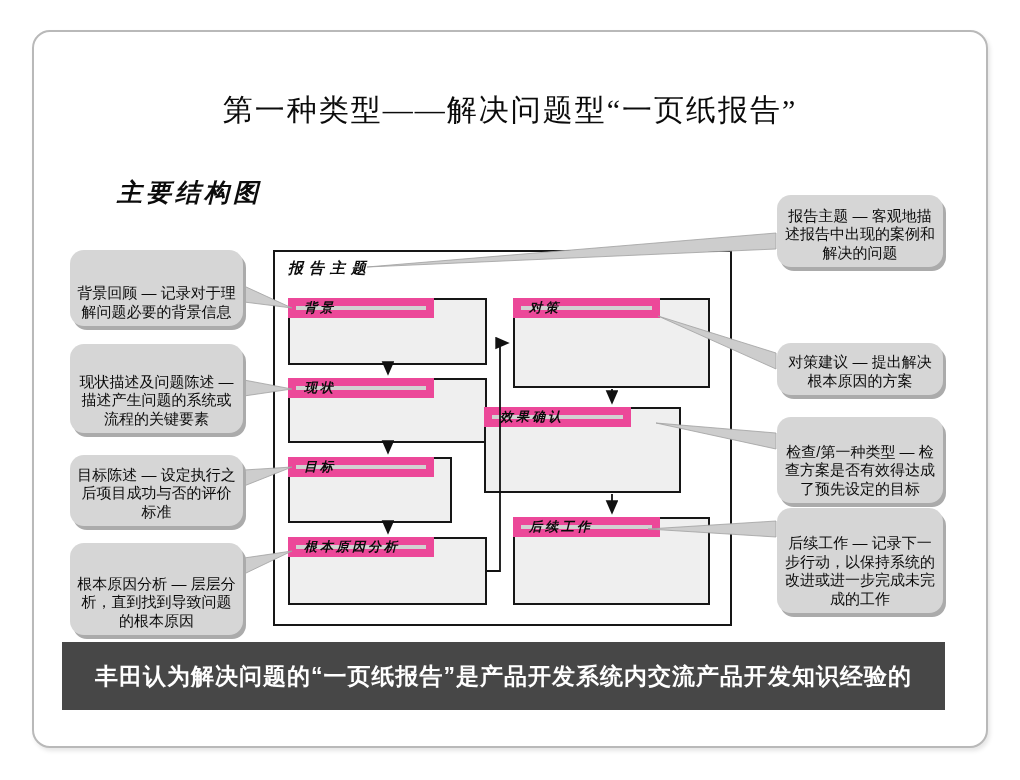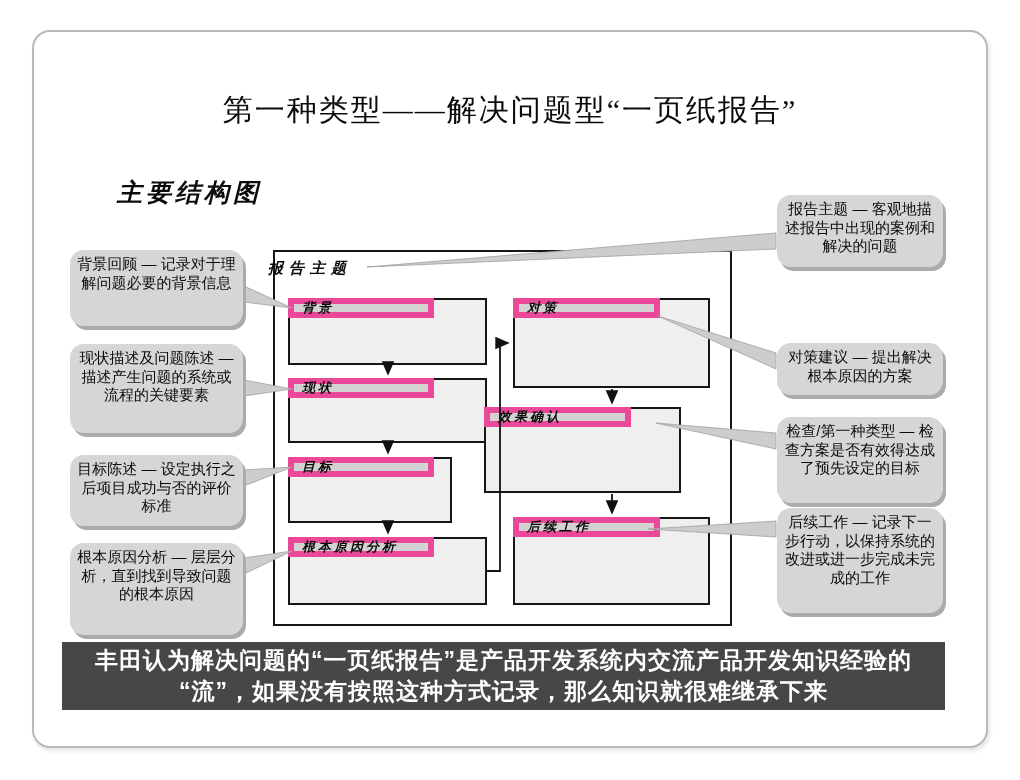--- a/index.html
+++ b/index.html
@@ -9,33 +9,33 @@
          border:2px solid #b9b9b9;border-radius:18px;background:#fff;
          box-shadow:2px 3px 4px rgba(0,0,0,0.10);}
   .title{position:absolute;left:0;right:0;top:90px;text-align:center;
          font-family:"Liberation Serif",serif;font-weight:normal;font-size:30px;
          letter-spacing:2px;color:#0b0b0b;}
   .subtitle{position:absolute;left:117px;top:176px;
          font-family:"Liberation Serif",serif;font-weight:bold;font-style:italic;
          font-size:25px;letter-spacing:4px;color:#0b0b0b;}
   .main-box{position:absolute;left:273px;top:250px;width:455px;height:372px;
          border:2px solid #161616;background:#ffffff;}
-  .main-box-label{position:absolute;left:268px;top:259px;
+  .main-box-label{position:absolute;left:288px;top:259px;
          font-family:Liberation Sans, sans-serif;font-weight:bold;font-style:italic;
          font-size:15px;letter-spacing:6px;color:#0b0b0b;}
   .fbox{position:absolute;border:2px solid #161616;background:#efefef;box-sizing:border-box;}
   .fbox-head{position:absolute;left:-2px;top:-2px;height:20px;box-sizing:border-box;
-         background:#d2d2d2;border:6px solid #ec4899;
+         background:#d2d2d2;border:8px solid #ec4899;
          display:flex;align-items:center;padding-left:8px;
          font-family:"Liberation Serif",serif;font-weight:bold;font-style:italic;
          font-size:13px;letter-spacing:3px;color:#0b0b0b;white-space:nowrap;}
   .head-l{width:146px;}
   .head-r{width:147px;}
   .bubble{position:absolute;background:#d6d6d6;border-radius:14px;
-         box-shadow:3px 4px 0 #ababab;display:flex;align-items:flex-start;justify-content:center;
+         box-shadow:3px 4px 0 #ababab;display:flex;align-items:flex-end;justify-content:center;
          text-align:center;padding:5px 6px;box-sizing:border-box;
          font-size:15px;line-height:18.5px;color:#0b0b0b;}
   .overlay{position:absolute;left:0;top:0;width:1020px;height:780px;pointer-events:none;}
   .footer{position:absolute;left:62px;top:642px;width:883px;height:68px;background:#474747;
          color:#ffffff;font-weight:bold;font-size:23px;line-height:31px;text-align:center;
          display:flex;flex-direction:column;align-items:center;justify-content:center;
          letter-spacing:1px;}
   .footer span{display:block;white-space:nowrap;}
 </style>
 </head>
@@ -122,15 +122,14 @@
   </div>
   <div class="bubble" style="left:777px;top:417px;width:166px;height:86px">
     <span>检查/第一种类型 — 检查方案是否有效得达成了预先设定的目标</span>
   </div>
   <div class="bubble" style="left:777px;top:508px;width:166px;height:105px">
     <span>后续工作 — 记录下一步行动，以保持系统的改进或进一步完成未完成的工作</span>
   </div>
 
   <div class="footer">
     <span>丰田认为解决问题的“一页纸报告”是产品开发系统内交流产品开发知识经验的</span>
-    <span>“流”，如果没有按照这种方式记录，那么知识就很难继承下来</span>
   </div>
 </div>
 
 </body></html>

